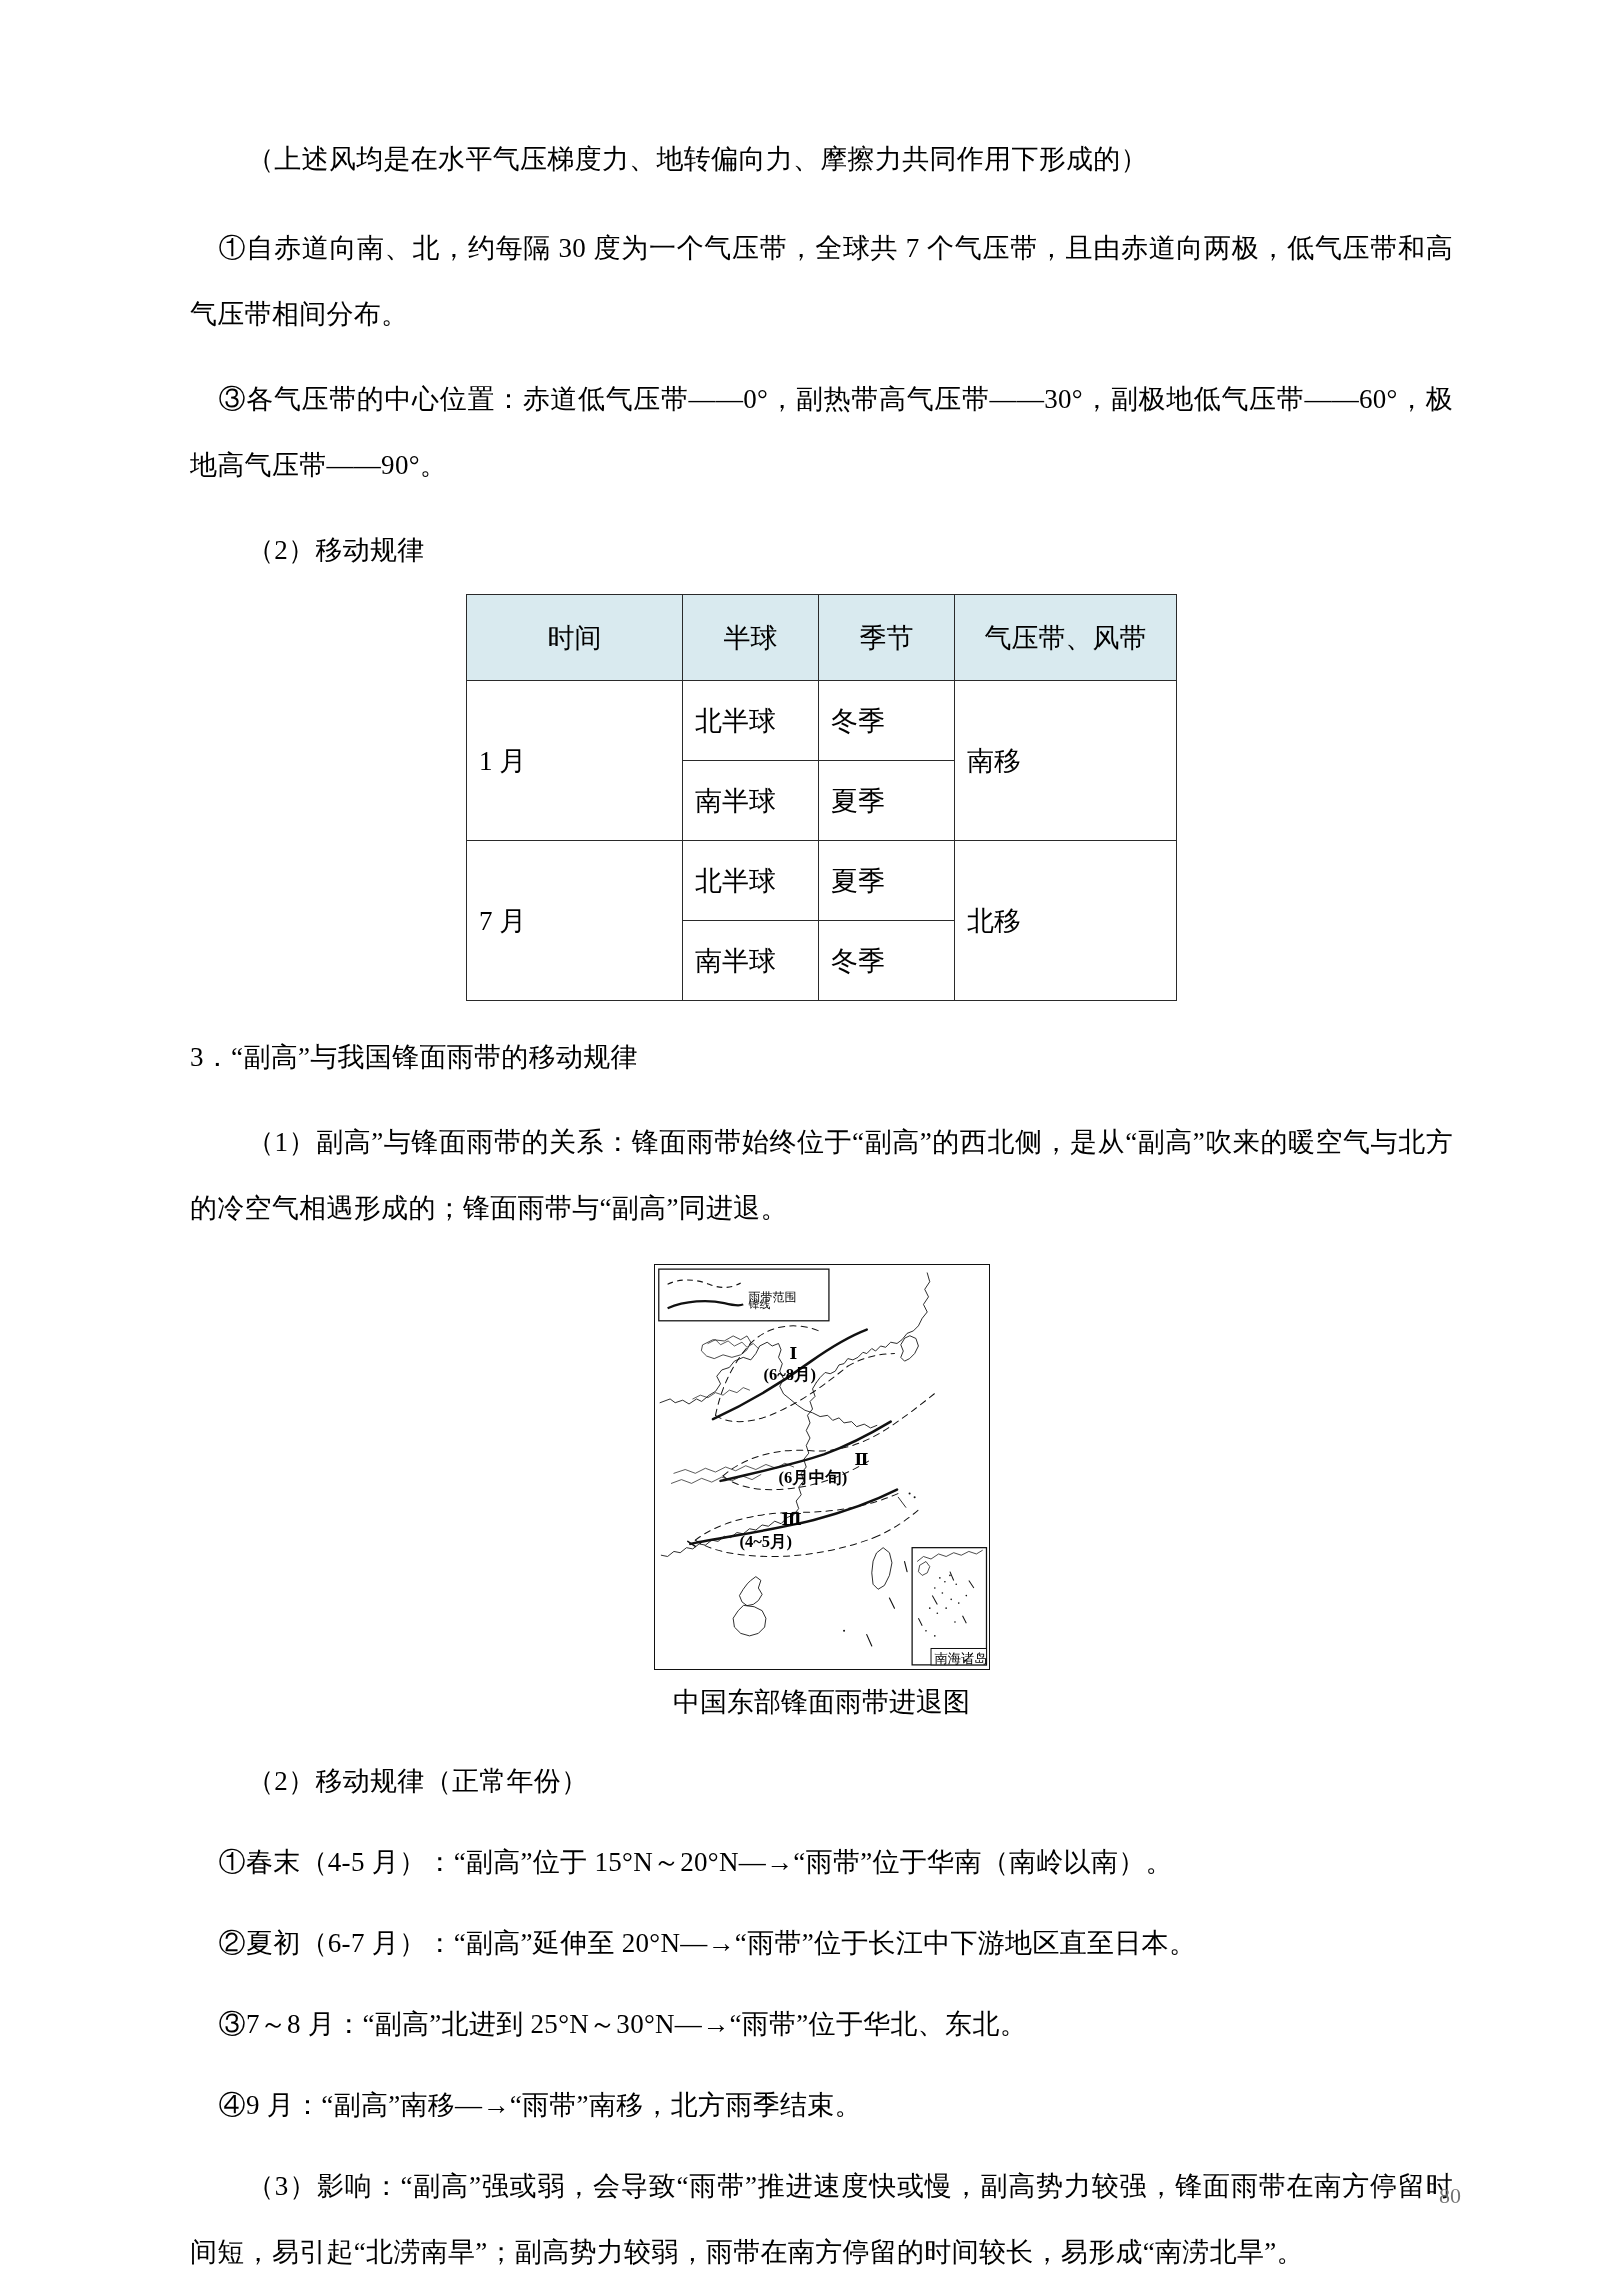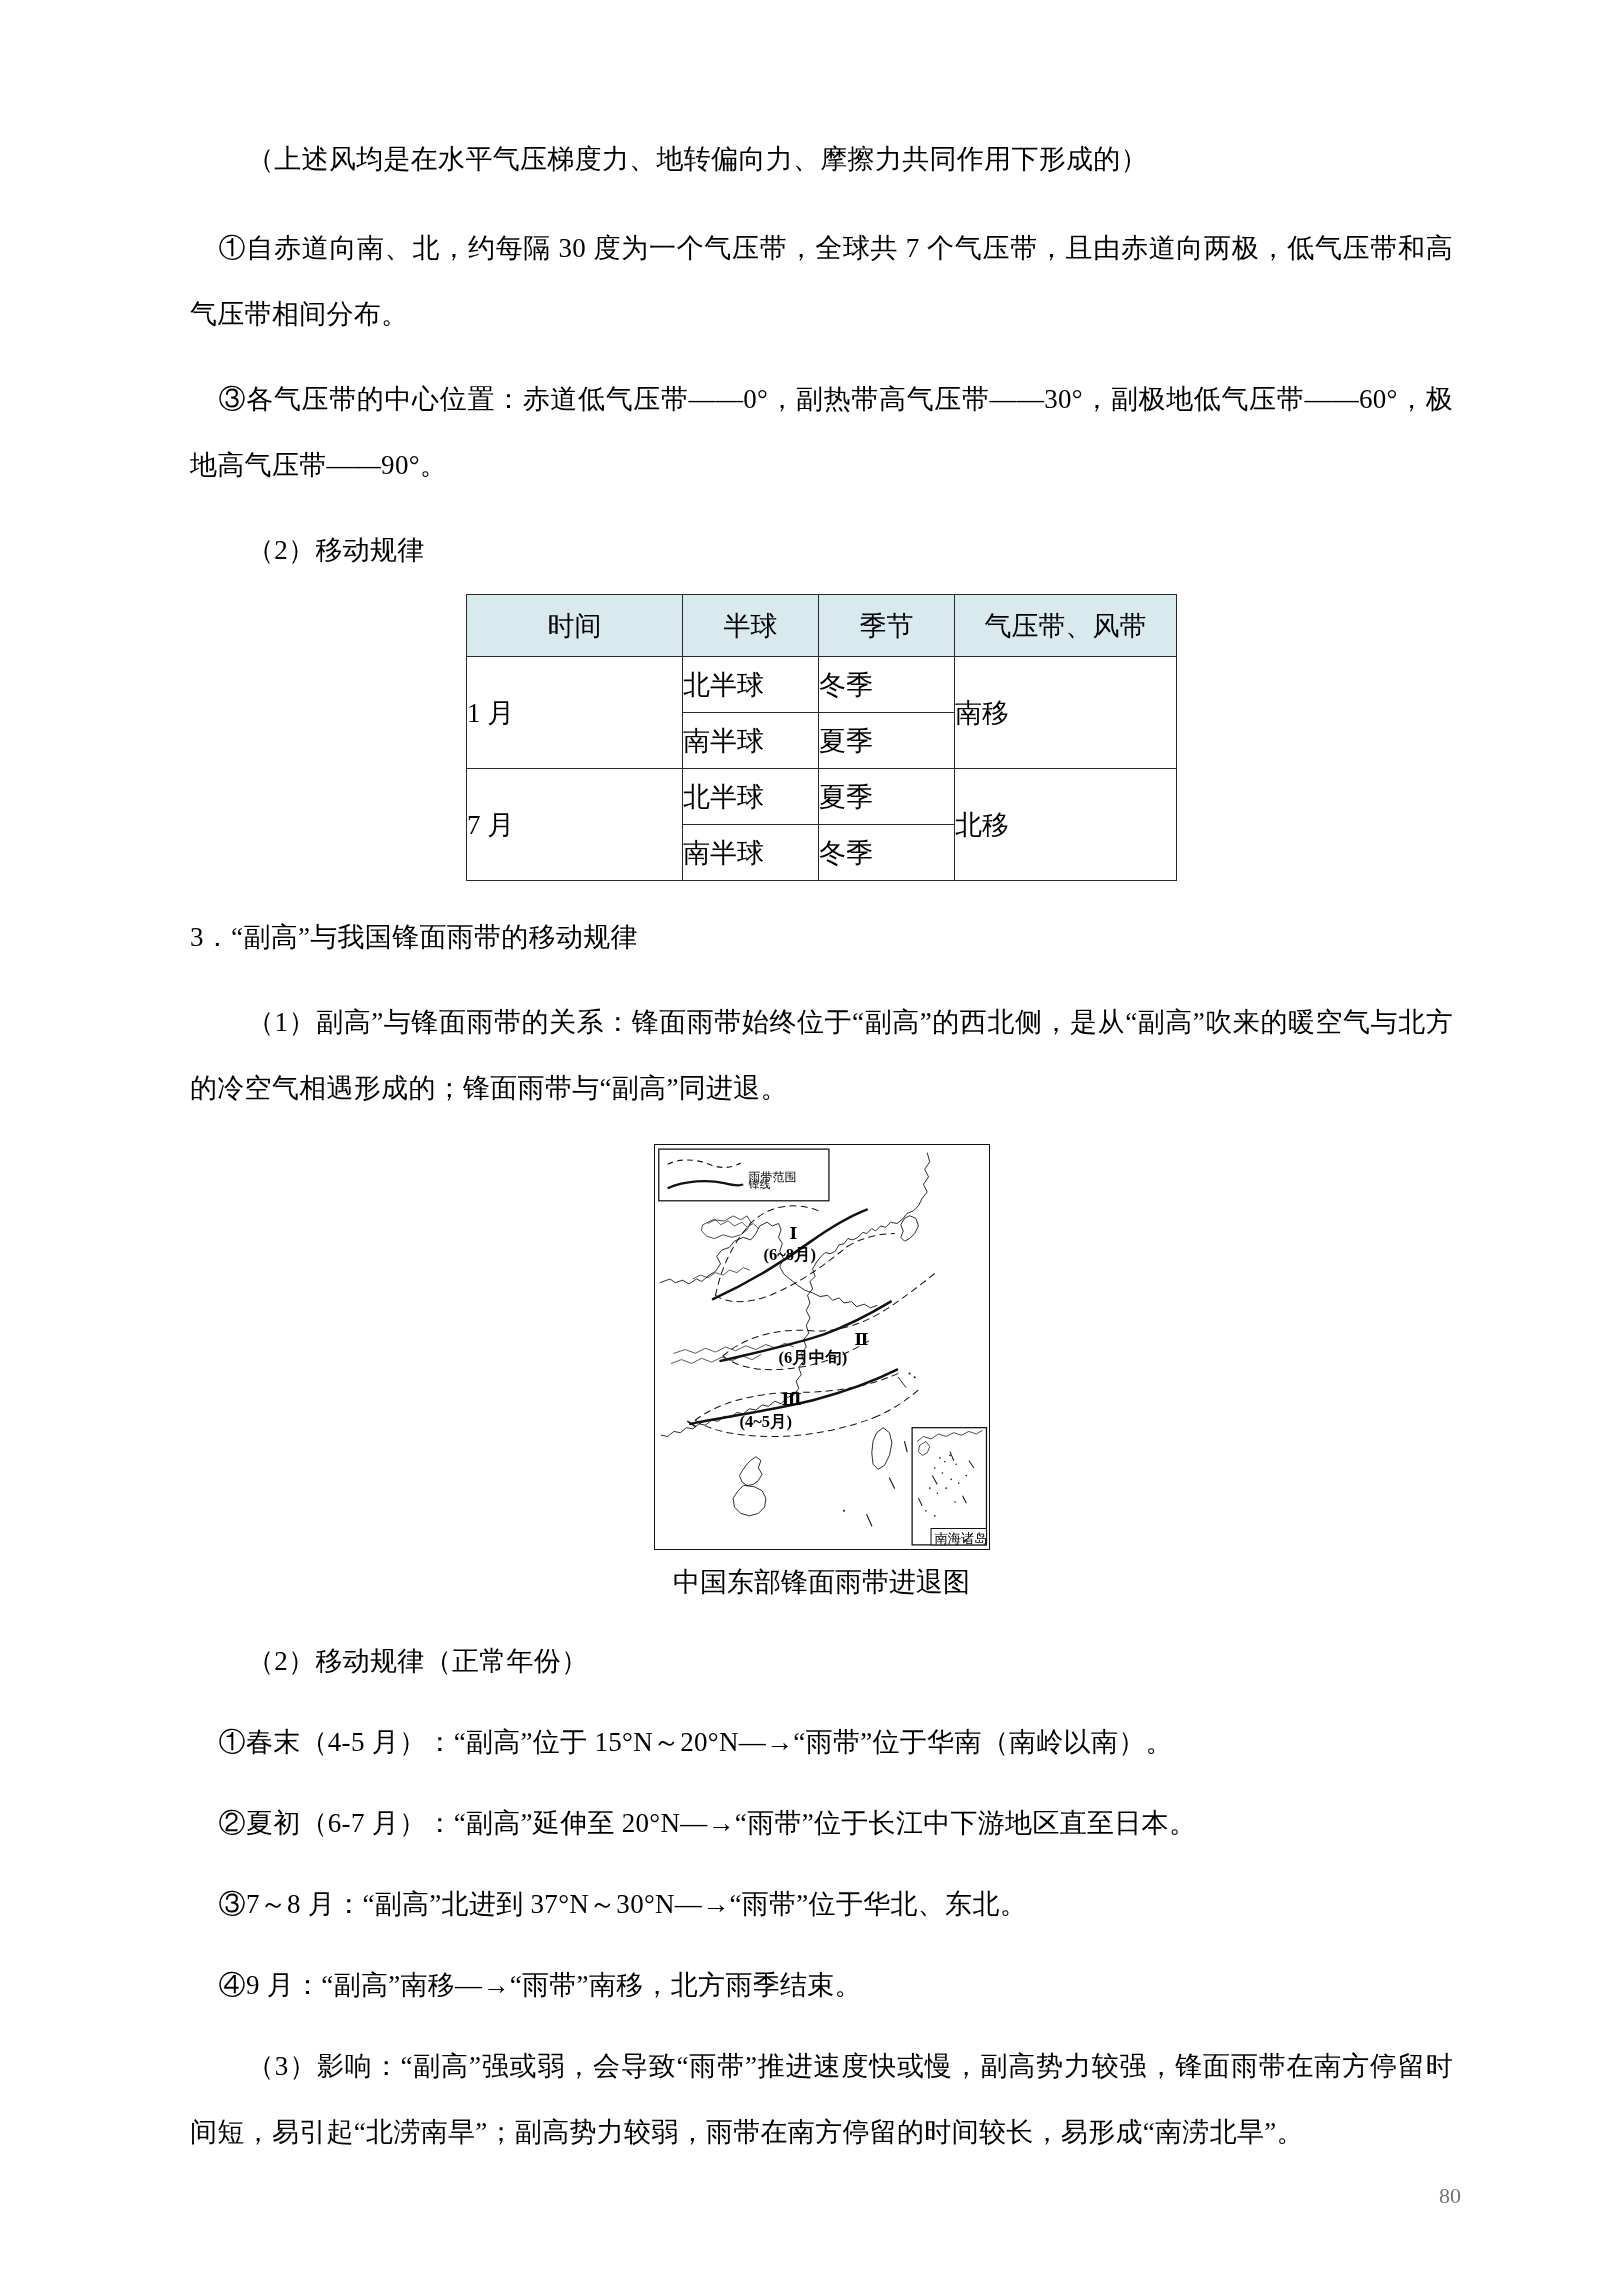--- a/index.html
+++ b/index.html
@@ -55,21 +55,21 @@
   }
   table.mig {
     border-collapse: collapse;
     width: 711px;
     table-layout: fixed;
     font-size: 27px;
   }
   table.mig th, table.mig td {
     border: 1.3px solid #2a2a2a;
     vertical-align: middle;
-    padding: 0;
+    padding: 12px;
     font-weight: normal;
   }
   table.mig thead th {
     background: #d9eaef;
     height: 61px;
   }
   table.mig td.rowtall { height: 55px; }
   col.c1 { width: 216px; }
   col.c2 { width: 136px; }
   col.c3 { width: 136px; }
@@ -301,21 +301,21 @@
 
       <div class="fig-caption">中国东部锋面雨带进退图</div>
     </div>
 
     <p class="para indent2" style="margin-top:27px;">（2）移动规律（正常年份）</p>
 
     <p class="para indent1" style="margin-top:15px;">①春末（4-5 月）：“副高”位于 15°N～20°N—→“雨带”位于华南（南岭以南）。</p>
 
     <p class="para indent1" style="margin-top:15px;">②夏初（6-7 月）：“副高”延伸至 20°N—→“雨带”位于长江中下游地区直至日本。</p>
 
-    <p class="para indent1" style="margin-top:15px;">③7～8 月：“副高”北进到 37°N～30°N—→“雨带”位于华北、东北。</p>
+    <p class="para indent1" style="margin-top:15px;">③7～8 月：“副高”北进到 25°N～30°N—→“雨带”位于华北、东北。</p>
 
     <p class="para indent1" style="margin-top:15px;">④9 月：“副高”南移—→“雨带”南移，北方雨季结束。</p>
 
     <p class="para indent2" style="margin-top:15px;">（3）影响：“副高”强或弱，会导致“雨带”推进速度快或慢，副高势力较强，锋面雨带在南方停留时间短，易引起“北涝南旱”；副高势力较弱，雨带在南方停留的时间较长，易形成“南涝北旱”。</p>
 
   </div>
 
   <div class="page-num">80</div>
 </div>
 

